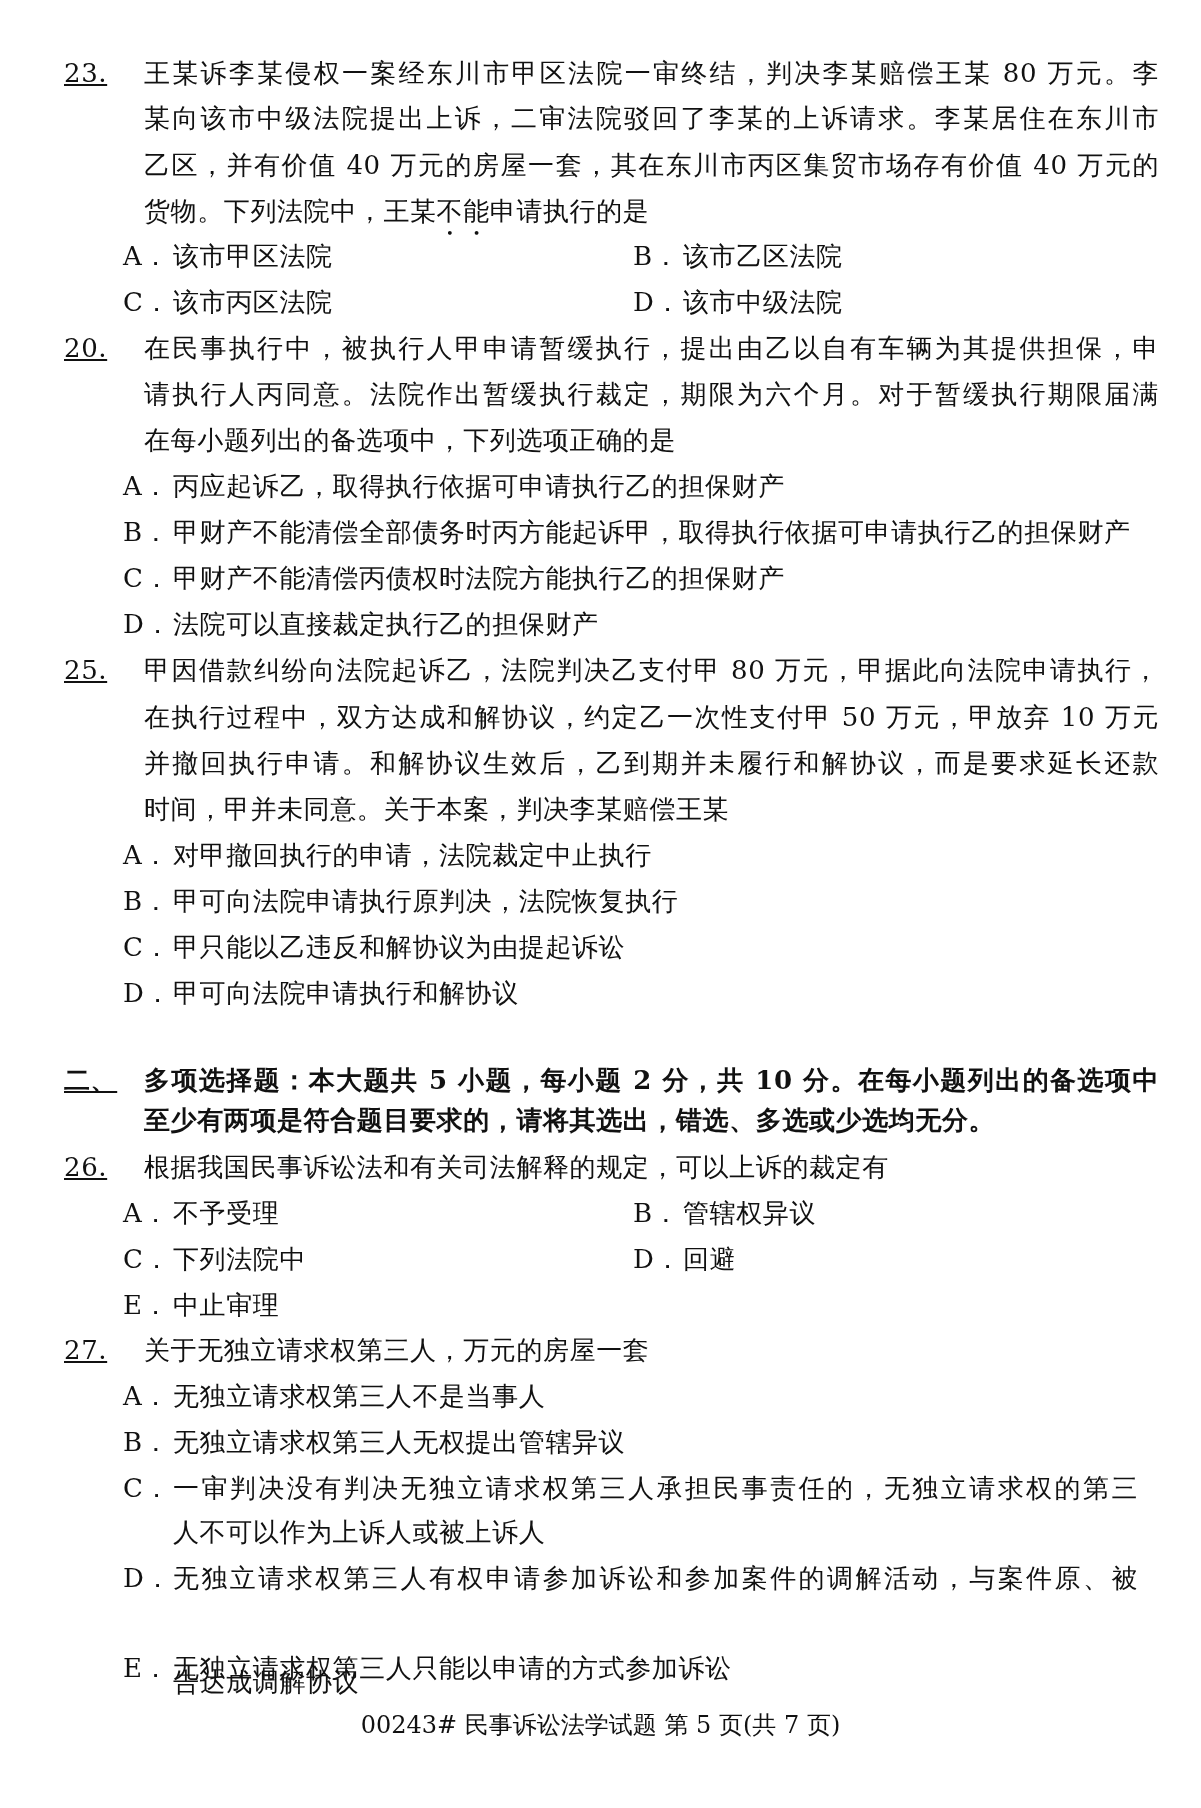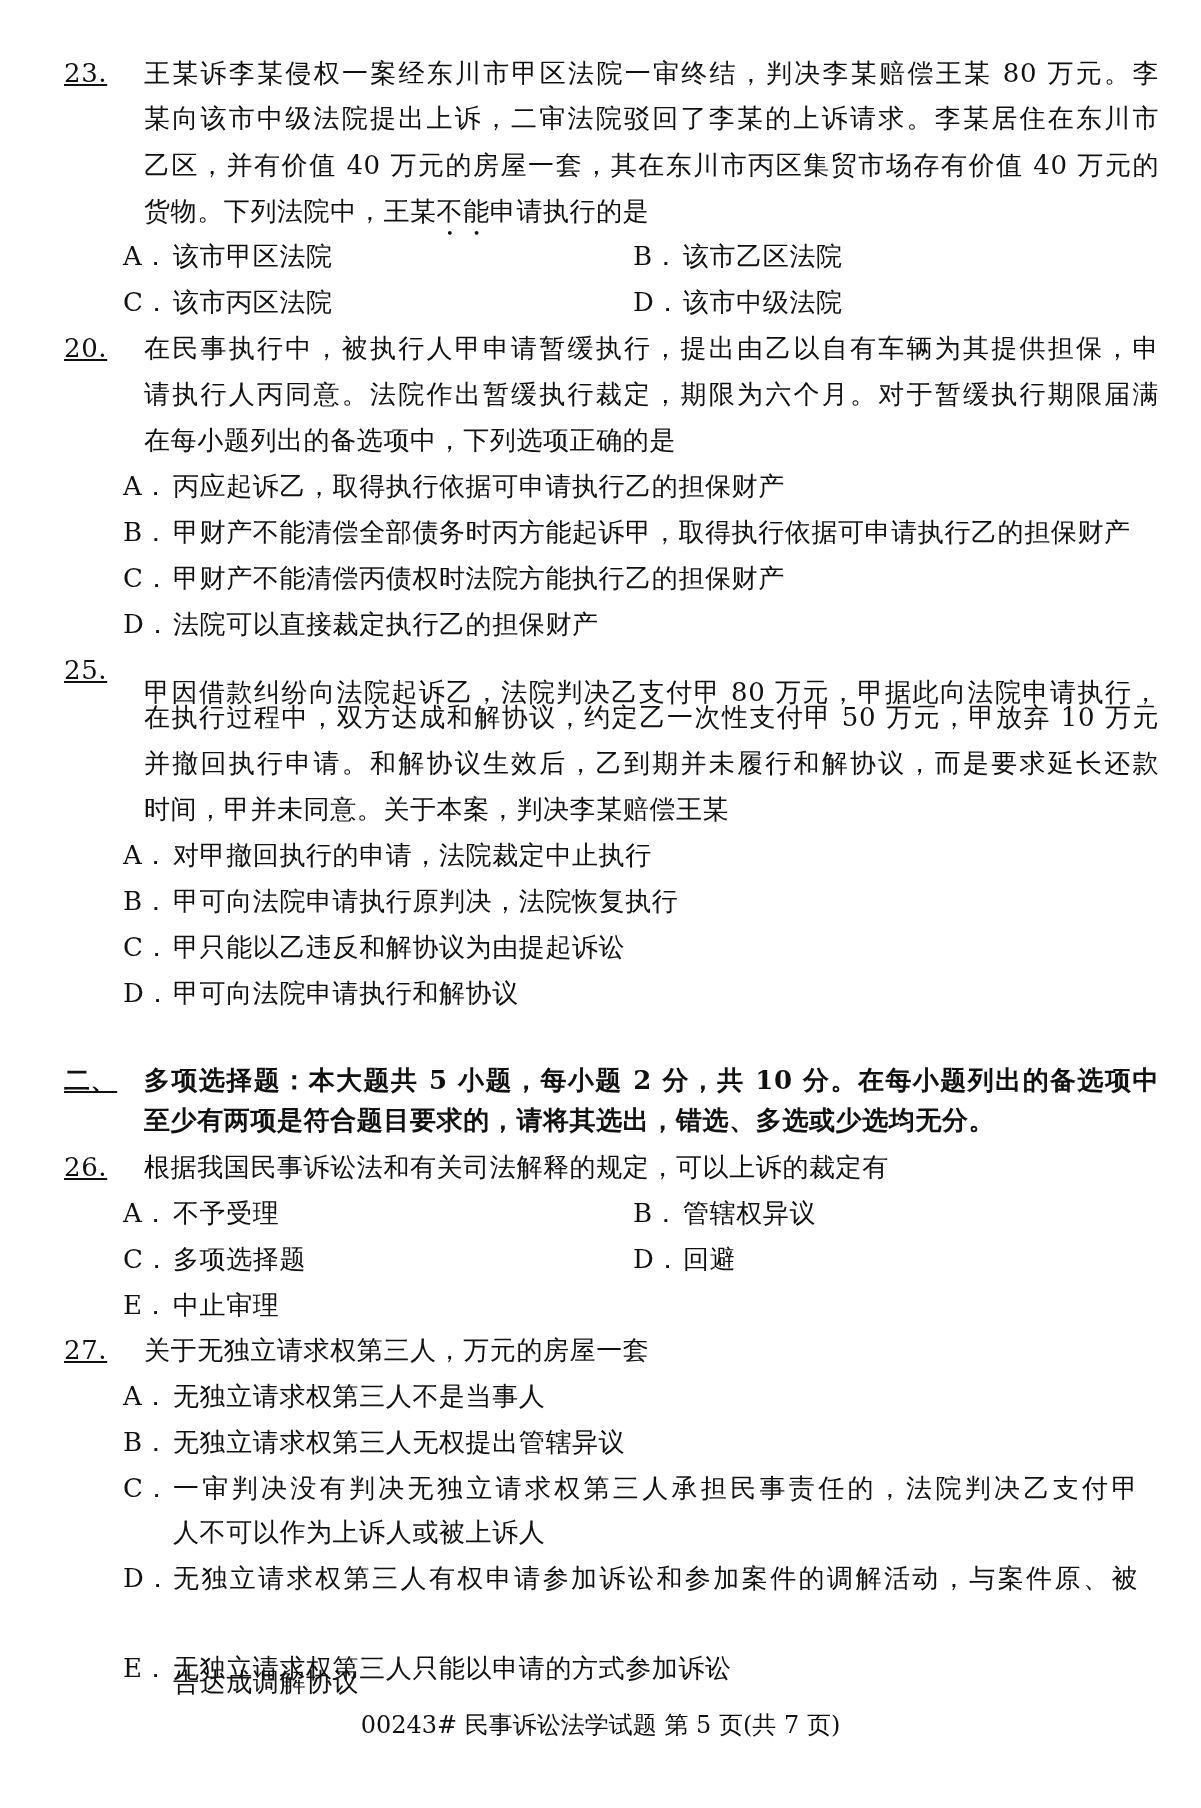--- a/index.html
+++ b/index.html
@@ -68,21 +68,21 @@
     </div>
   <div class="line body-text" style="top:424px">在每小题列出的备选项中，下列选项正确的是</div>
   <div class="line opt-left" style="top:470px"><span class="label">A．</span><span>丙应起诉乙，取得执行依据可申请执行乙的担保财产</span></div>
   <div class="line opt-left" style="top:516px"><span class="label">B．</span><span>甲财产不能清偿全部债务时丙方能起诉甲，取得执行依据可申请执行乙的担保财产</span></div>
   <div class="line opt-left" style="top:562px"><span class="label">C．</span><span>甲财产不能清偿丙债权时法院方能执行乙的担保财产</span></div>
   <div class="line opt-left" style="top:608px"><span class="label">D．</span><span>法院可以直接裁定执行乙的担保财产</span></div>
 </div>
 
 <div>
   <div class="line qnum" style="top:654px">25.</div>
-  <div class="line body-text" style="top:676px">
+  <div class="line body-text" style="top:654px">
       <span class="justify">甲因借款纠纷向法院起诉乙，法院判决乙支付甲 80 万元，甲据此向法院申请执行，</span>
     </div>
   <div class="line body-text" style="top:701px">
       <span class="justify">在执行过程中，双方达成和解协议，约定乙一次性支付甲 50 万元，甲放弃 10 万元</span>
     </div>
   <div class="line body-text" style="top:747px">
       <span class="justify">并撤回执行申请。和解协议生效后，乙到期并未履行和解协议，而是要求延长还款</span>
     </div>
   <div class="line body-text" style="top:793px">时间，甲并未同意。关于本案，判决李某赔偿王某</div>
   <div class="line opt-left" style="top:839px"><span class="label">A．</span><span>对甲撤回执行的申请，法院裁定中止执行</span></div>
@@ -97,30 +97,30 @@
       <span class="justify">多项选择题：本大题共 5 小题，每小题 2 分，共 10 分。在每小题列出的备选项中</span>
     </div>
   <div class="line body-text section-head" style="top:1104px">至少有两项是符合题目要求的，请将其选出，错选、多选或少选均无分。</div>
 </div>
 
 <div>
   <div class="line qnum" style="top:1151px">26.</div>
   <div class="line body-text" style="top:1151px">根据我国民事诉讼法和有关司法解释的规定，可以上诉的裁定有</div>
   <div class="line opt-left" style="top:1197px"><span class="label">A．</span><span>不予受理</span></div>
   <div class="line opt-right" style="top:1197px"><span class="label">B．</span><span>管辖权异议</span></div>
-  <div class="line opt-left" style="top:1243px"><span class="label">C．</span><span>多项选择题</span></div>
+  <div class="line opt-left" style="top:1243px"><span class="label">C．</span><span>下列法院中</span></div>
   <div class="line opt-right" style="top:1243px"><span class="label">D．</span><span>回避</span></div>
   <div class="line opt-left" style="top:1289px"><span class="label">E．</span><span>中止审理</span></div>
 </div>
 
 <div>
   <div class="line qnum" style="top:1334px">27.</div>
   <div class="line body-text" style="top:1334px">关于无独立请求权第三人，万元的房屋一套</div>
   <div class="line opt-left" style="top:1380px"><span class="label">A．</span><span>无独立请求权第三人不是当事人</span></div>
   <div class="line opt-left" style="top:1426px"><span class="label">B．</span><span>无独立请求权第三人无权提出管辖异议</span></div>
-  <div class="line opt-left" style="top:1472px"><span class="label">C．</span><span style="display:inline-block;width:965px;text-align:justify;text-align-last:justify;">一审判决没有判决无独立请求权第三人承担民事责任的，法院判决乙支付甲</span></div>
+  <div class="line opt-left" style="top:1472px"><span class="label">C．</span><span style="display:inline-block;width:965px;text-align:justify;text-align-last:justify;">一审判决没有判决无独立请求权第三人承担民事责任的，无独立请求权的第三</span></div>
   <div class="line opt-cont" style="top:1516px">人不可以作为上诉人或被上诉人</div>
   <div class="line opt-left" style="top:1562px"><span class="label">D．</span><span style="display:inline-block;width:965px;text-align:justify;text-align-last:justify;">无独立请求权第三人有权申请参加诉讼和参加案件的调解活动，与案件原、被</span></div>
   <div class="line opt-cont" style="top:1666px">告达成调解协议</div>
   <div class="line opt-left" style="top:1652px"><span class="label">E．</span><span>无独立请求权第三人只能以申请的方式参加诉讼</span></div>
 </div>
 
 <div class="footer">00243# 民事诉讼法学试题 第 5 页(共 7 页)</div>
 
 </body></html>

